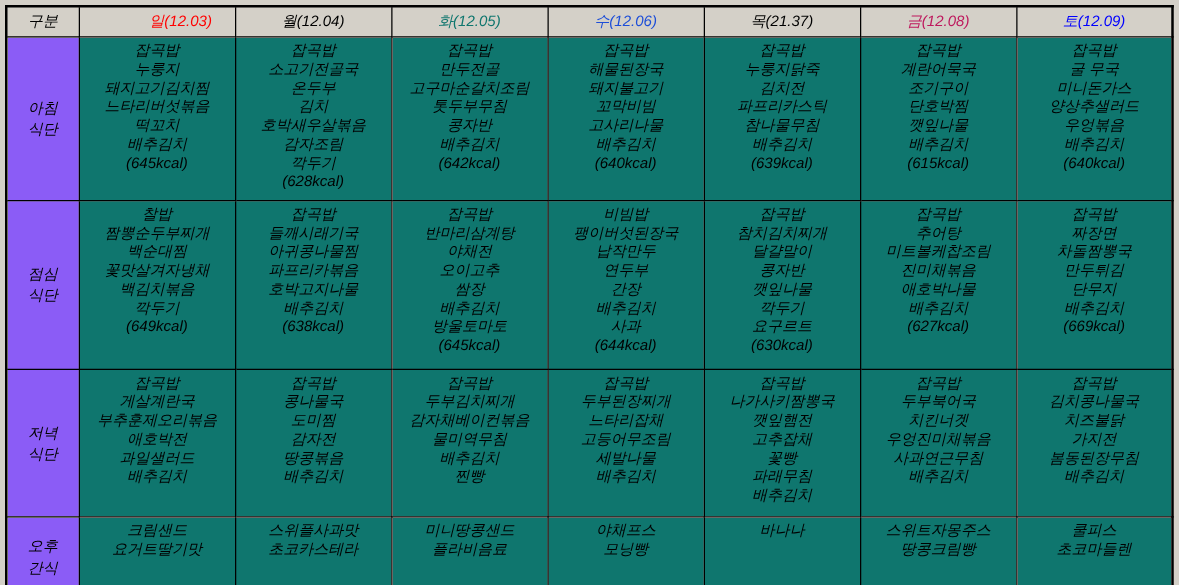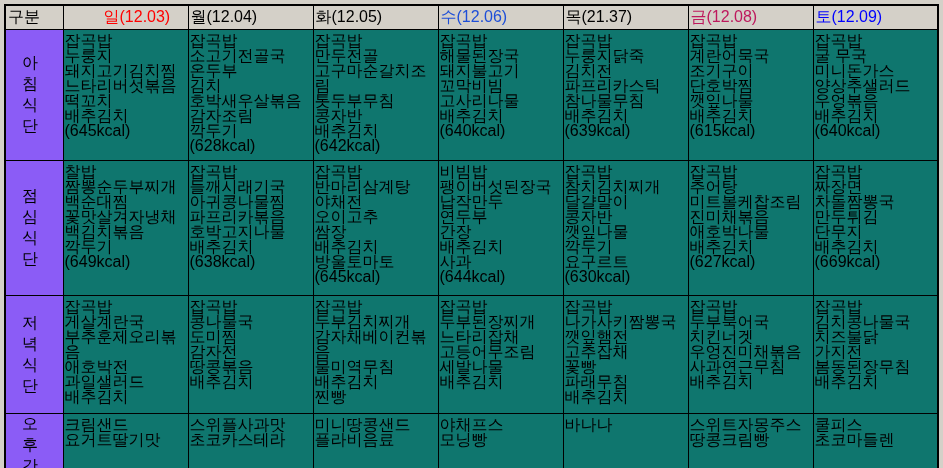--- a/index.html
+++ b/index.html
@@ -15,23 +15,24 @@
     padding: 4px 3px 0 4px;
   }
   table.menu {
     border-collapse: collapse;
     table-layout: fixed;
     border: 2px solid #000;
   }
   th, td {
     border: 1px solid #000;
     font-weight: normal;
-    font-size: 16px;
-    text-align: left;
+    font-size: 12px;
+    text-align: center;
     overflow: hidden;
+    font-style: italic;
   }
   col.cat { width: 58px; }
   col.day { width: 125px; }
   thead th {
     height: 23px;
     background: #d4d0c8;
     padding: 0 2px;
   }
   tbody th.row-label {
     background: #8b5cf6;
@@ -63,21 +64,21 @@
         <col class="day">
       <col class="day">
         <col class="day">
         <col class="day">
     </colgroup>
     <thead>
       <tr>
         <th>구분</th>
         <th style="color: rgb(255, 0, 0); padding-left: 40px;">일(12.03)</th>
         <th style="color: rgb(0, 0, 0);">월(12.04)</th>
-        <th style="color: #000000;">화(12.05)</th>
+        <th style="color: #0f766e;">화(12.05)</th>
         <th style="color: #1d4ed8;">수(12.06)</th>
         <th style="color: rgb(0, 0, 0);">목(21.37)</th>
         <th style="color: #be185d;">금(12.08)</th>
         <th style="color: rgb(0, 0, 255);">토(12.09)</th>
       </tr>
     </thead>
     <tbody>
       <tr class="r-breakfast">
         <th class="row-label">아침식단</th>
         <td class="meal">잡곡밥

